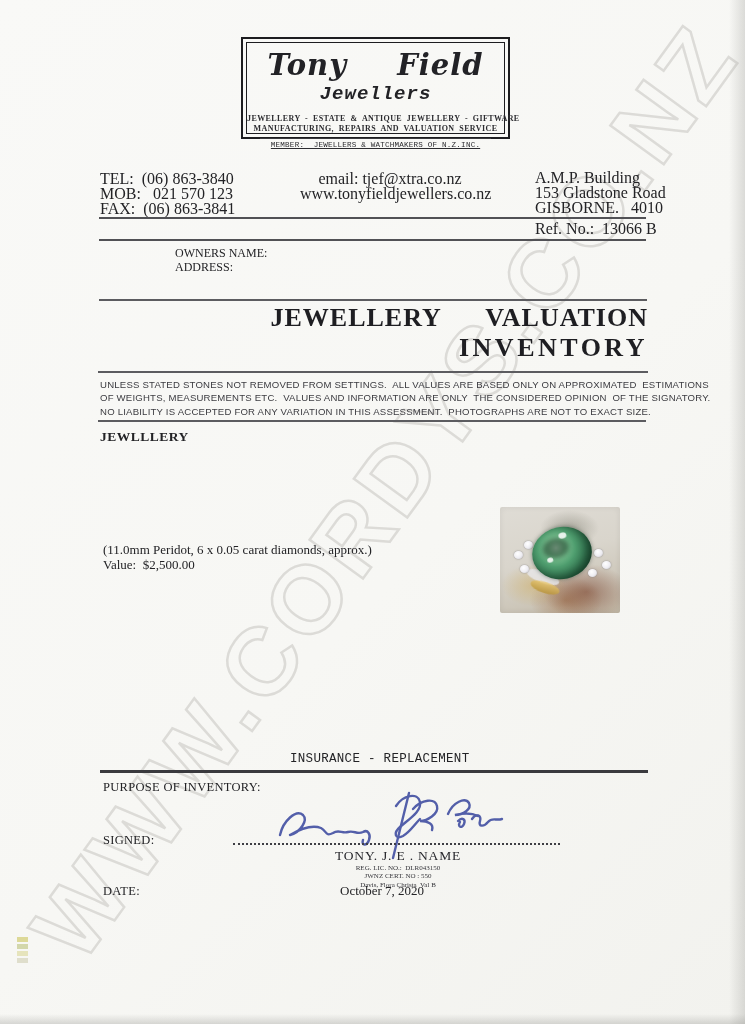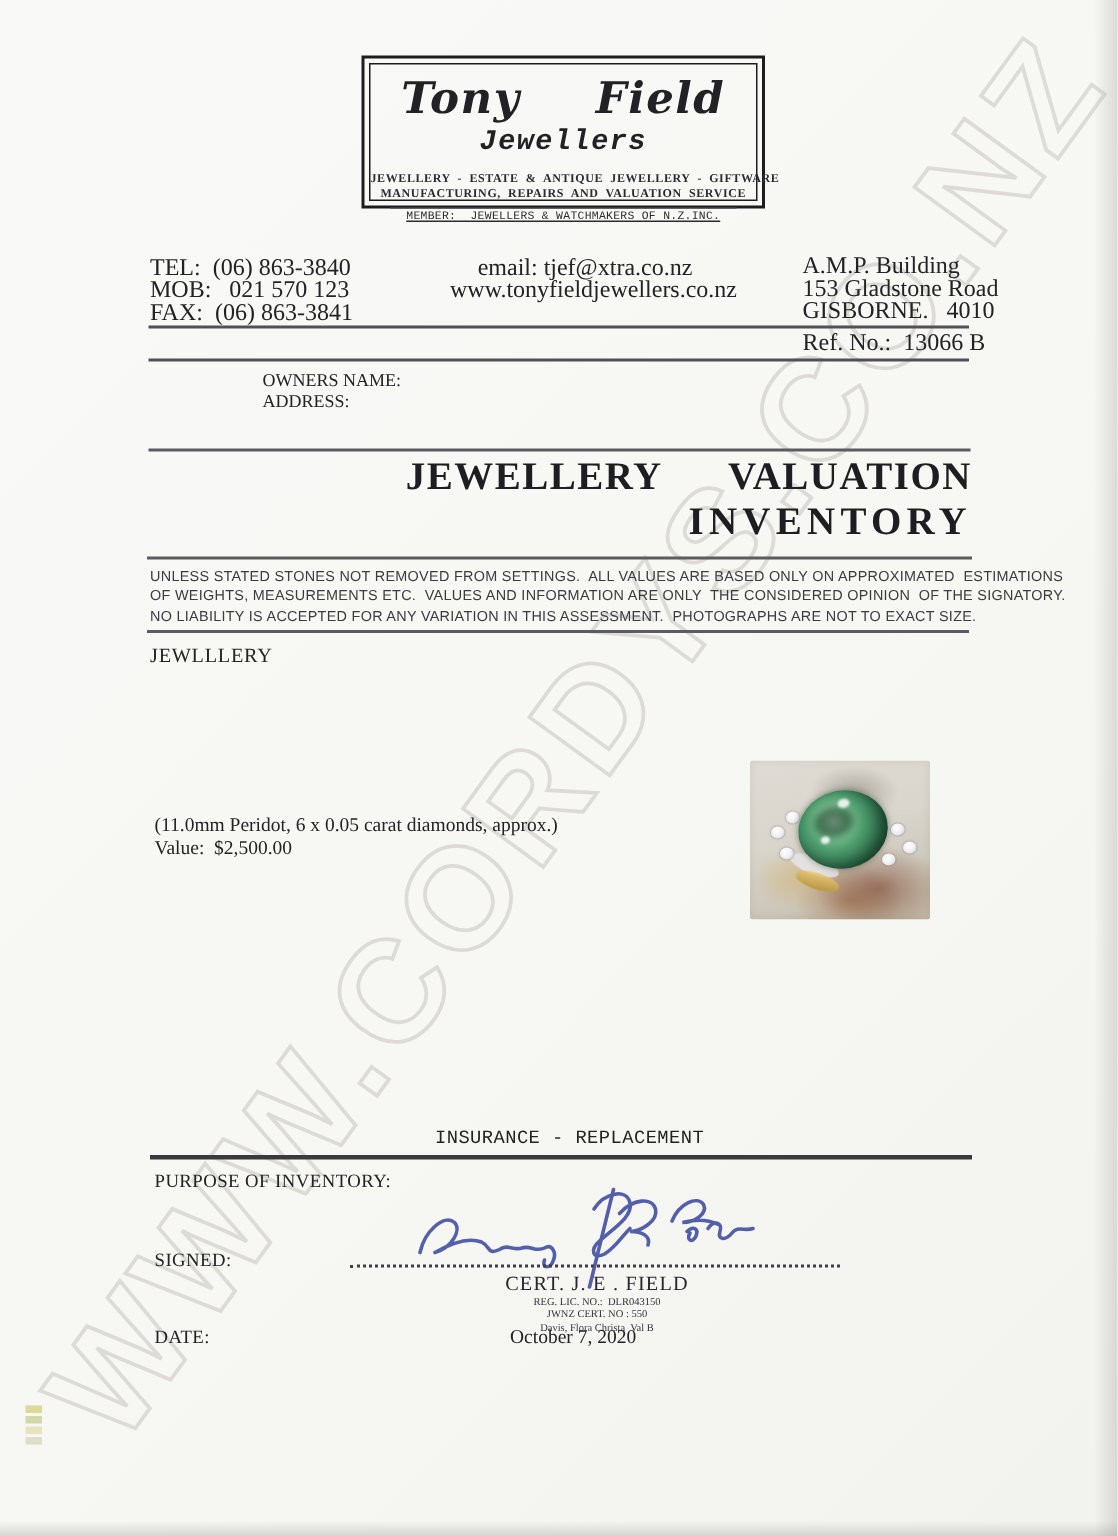--- a/index.html
+++ b/index.html
@@ -44,21 +44,21 @@
   .thin { height:1.5px; background:#5c5c60; }
 
   .doc-title { font-weight:bold; color:#1e1e22; text-align:right; }
   .t1 { font-size:26px; letter-spacing:1px; }
   .t2 { font-size:26px; letter-spacing:3.5px; }
 
   .disc { font-family:"Liberation Sans", sans-serif; font-size:9.6px;
           line-height:13.4px; letter-spacing:.2px; color:#3b3b40; white-space:pre; }
 
   .lbl { font-size:12.5px; letter-spacing:.3px; }
-  .sec-head { font-size:13.5px; font-weight:normal; letter-spacing:.5px; }
+  .sec-head { font-size:13.5px; font-weight:bold; letter-spacing:.5px; }
   .item { font-size:13px; line-height:15px; }
 
   
   .photo { left:500px; top:507px; width:120px; height:106px; border-radius:2px;
     background:
       radial-gradient(ellipse 42px 26px at 58% 20%, rgba(52,52,36,.28), rgba(52,52,36,0) 70%),
       radial-gradient(ellipse 62px 40px at 72% 80%, rgba(108,44,22,.50), rgba(108,44,22,0) 70%),
       radial-gradient(ellipse 52px 34px at 55% 88%, rgba(142,76,26,.42), rgba(142,76,26,0) 70%),
       radial-gradient(ellipse 46px 30px at 28% 74%, rgba(206,162,62,.38), rgba(206,162,62,0) 70%),
       linear-gradient(165deg,#dfdcd5 0%,#d9d5cc 45%,#cdc7ba 75%,#c1b7a5 100%);
@@ -190,21 +190,21 @@
         <path d="M137,3 L121,68"></path>
         <path d="M176,24 C181,12 193,7 197,13 C200,19 191,25 183,25 C191,23 200,23 206,26"></path>
         <path d="M186,31 C190,27 194,29 192,34 C190,39 185,37 188,32"></path>
         <path d="M200,29 C204,23 210,25 208,31 C206,37 212,37 216,32 C220,27 224,31 230,29"></path>
       </g>
     </svg>
 
     <div class="abs dotline"></div>
 
     <div class="abs namecol">
-      <div class="sig-name">CERT. J. E . FIELD</div>
+      <div class="sig-name">TONY. J. E . NAME</div>
       <div class="sig-small pre">REG. LIC. NO.:  DLR043150</div>
       <div class="sig-small">JWNZ CERT. NO : 550</div>
       <div class="sig-small pre">Davis, Flora Christa  Val B</div>
     </div>
 
     <div class="abs lbl" style="left:103px; top:884px;">DATE:</div>
     <div class="abs" style="left:340px; top:883px; font-size:13px;">October 7, 2020</div>
 
     <div class="abs cal">
       <div style="background:#d8d487;"></div>

